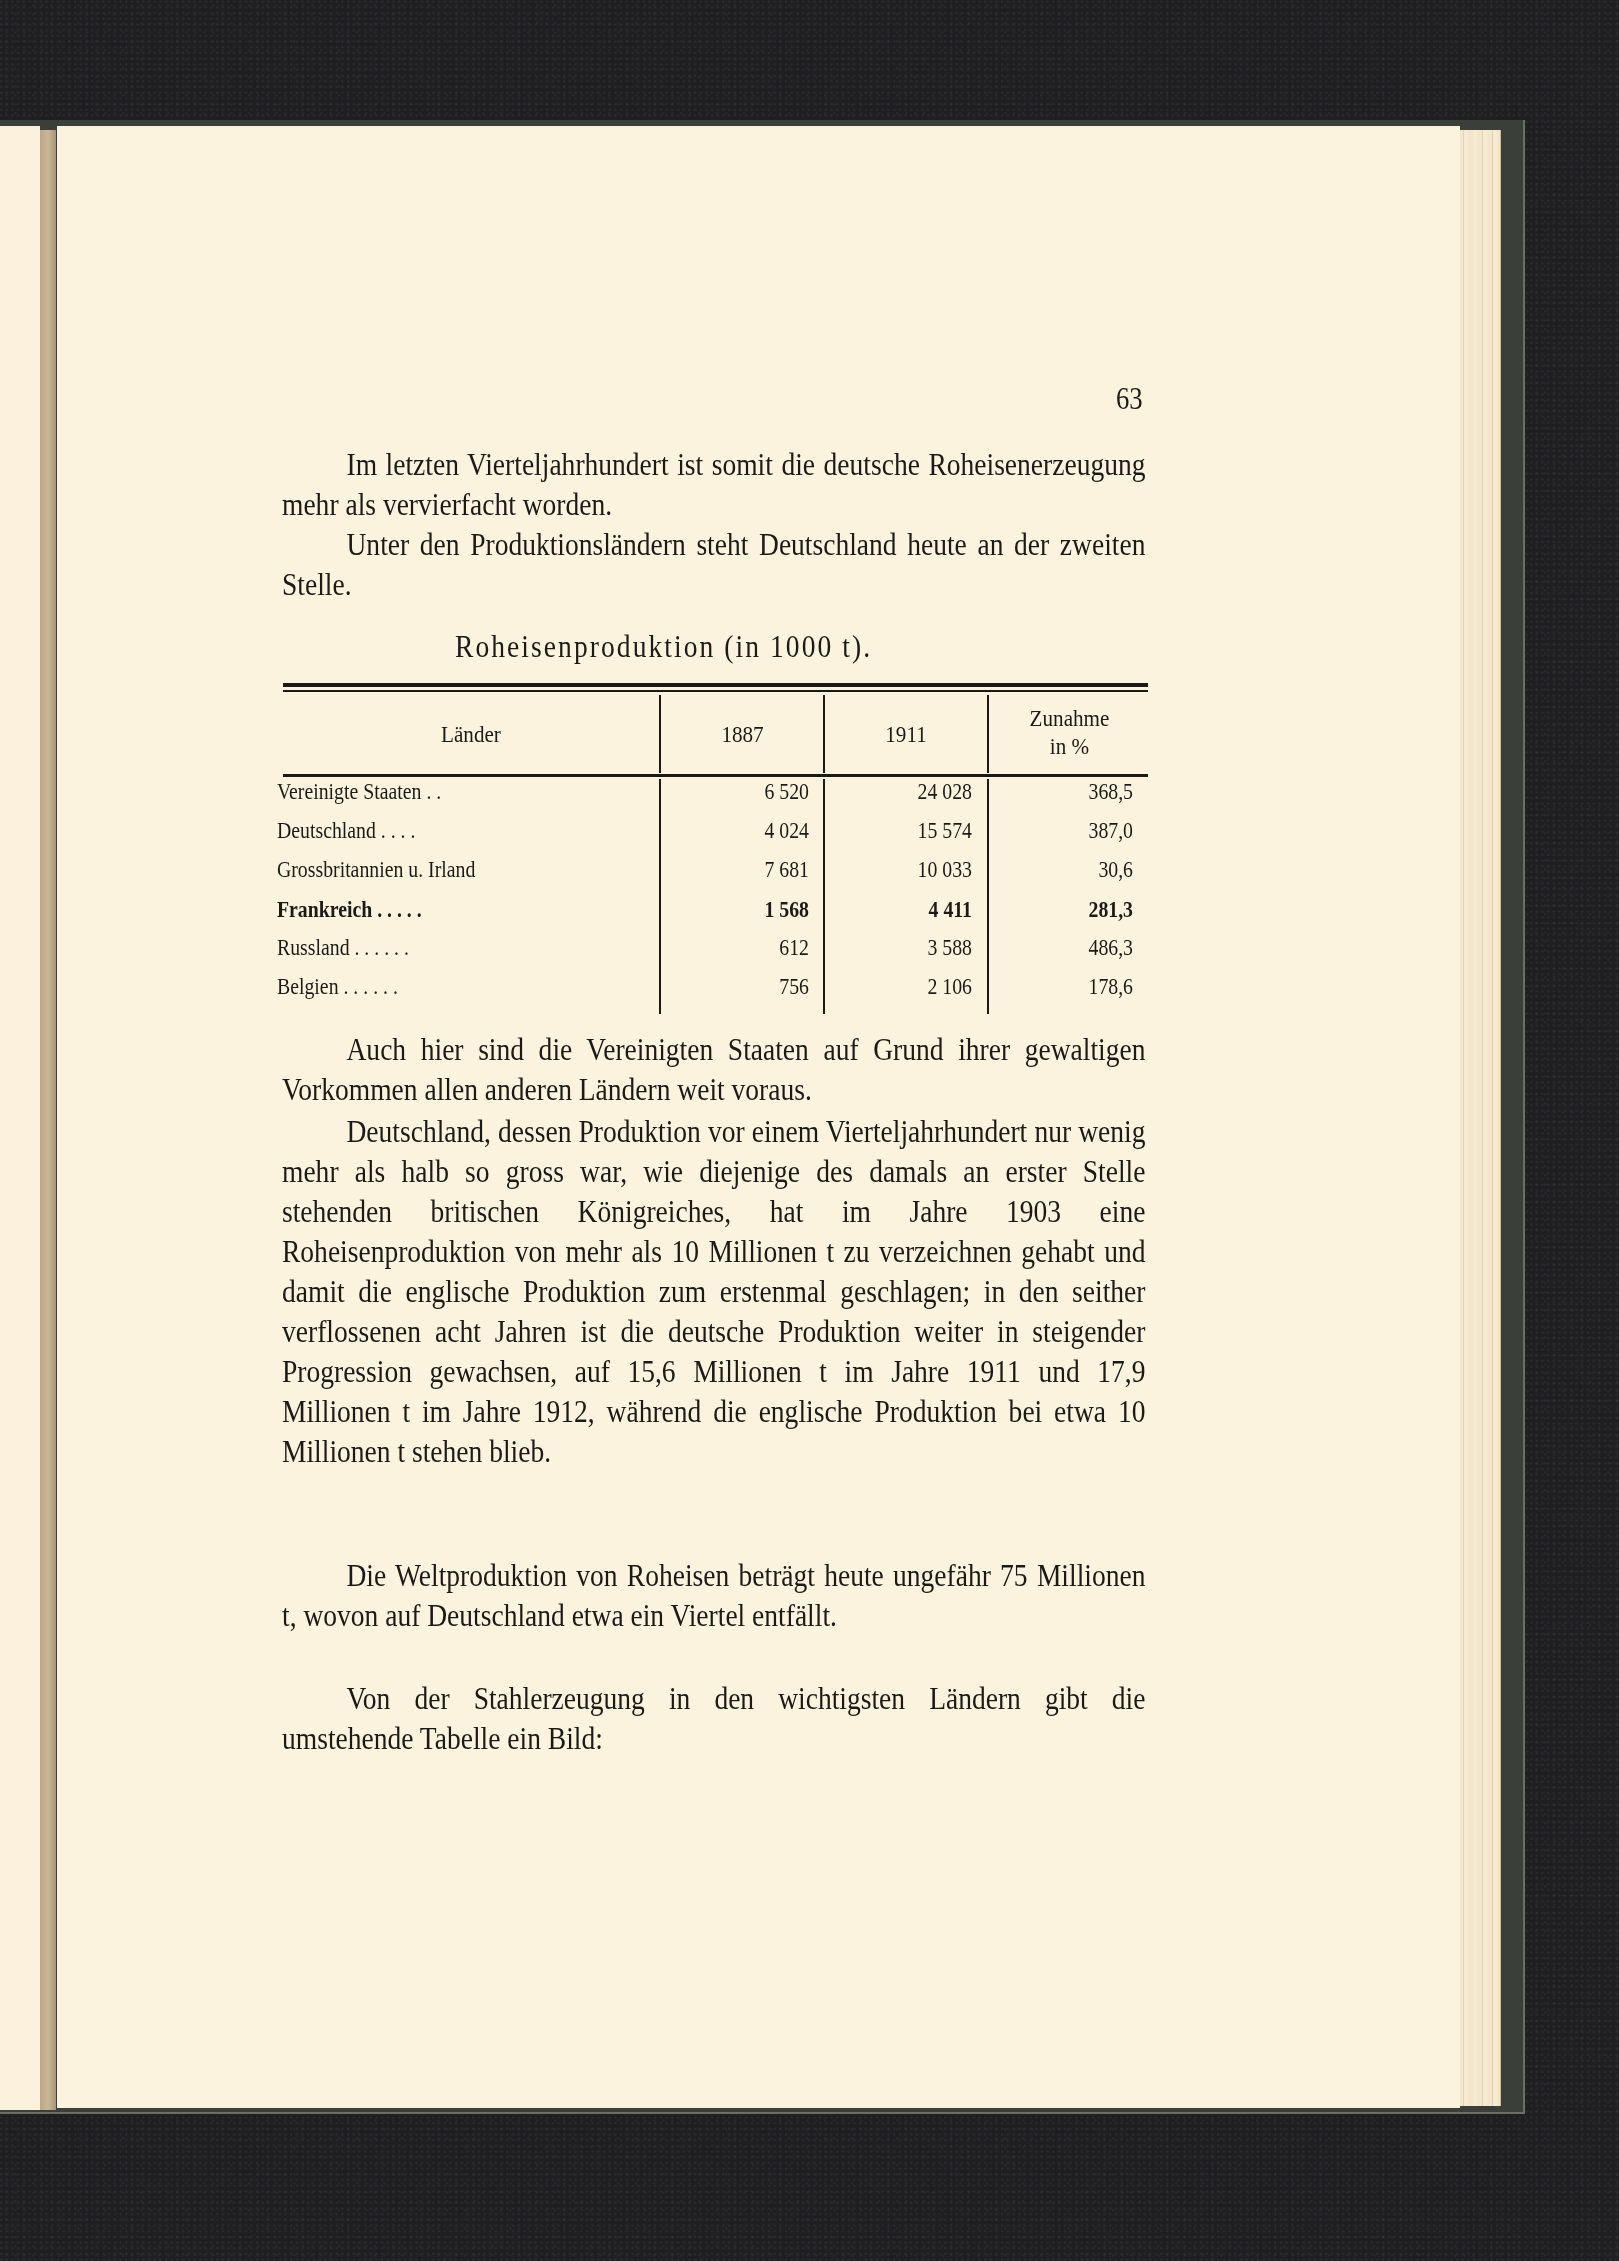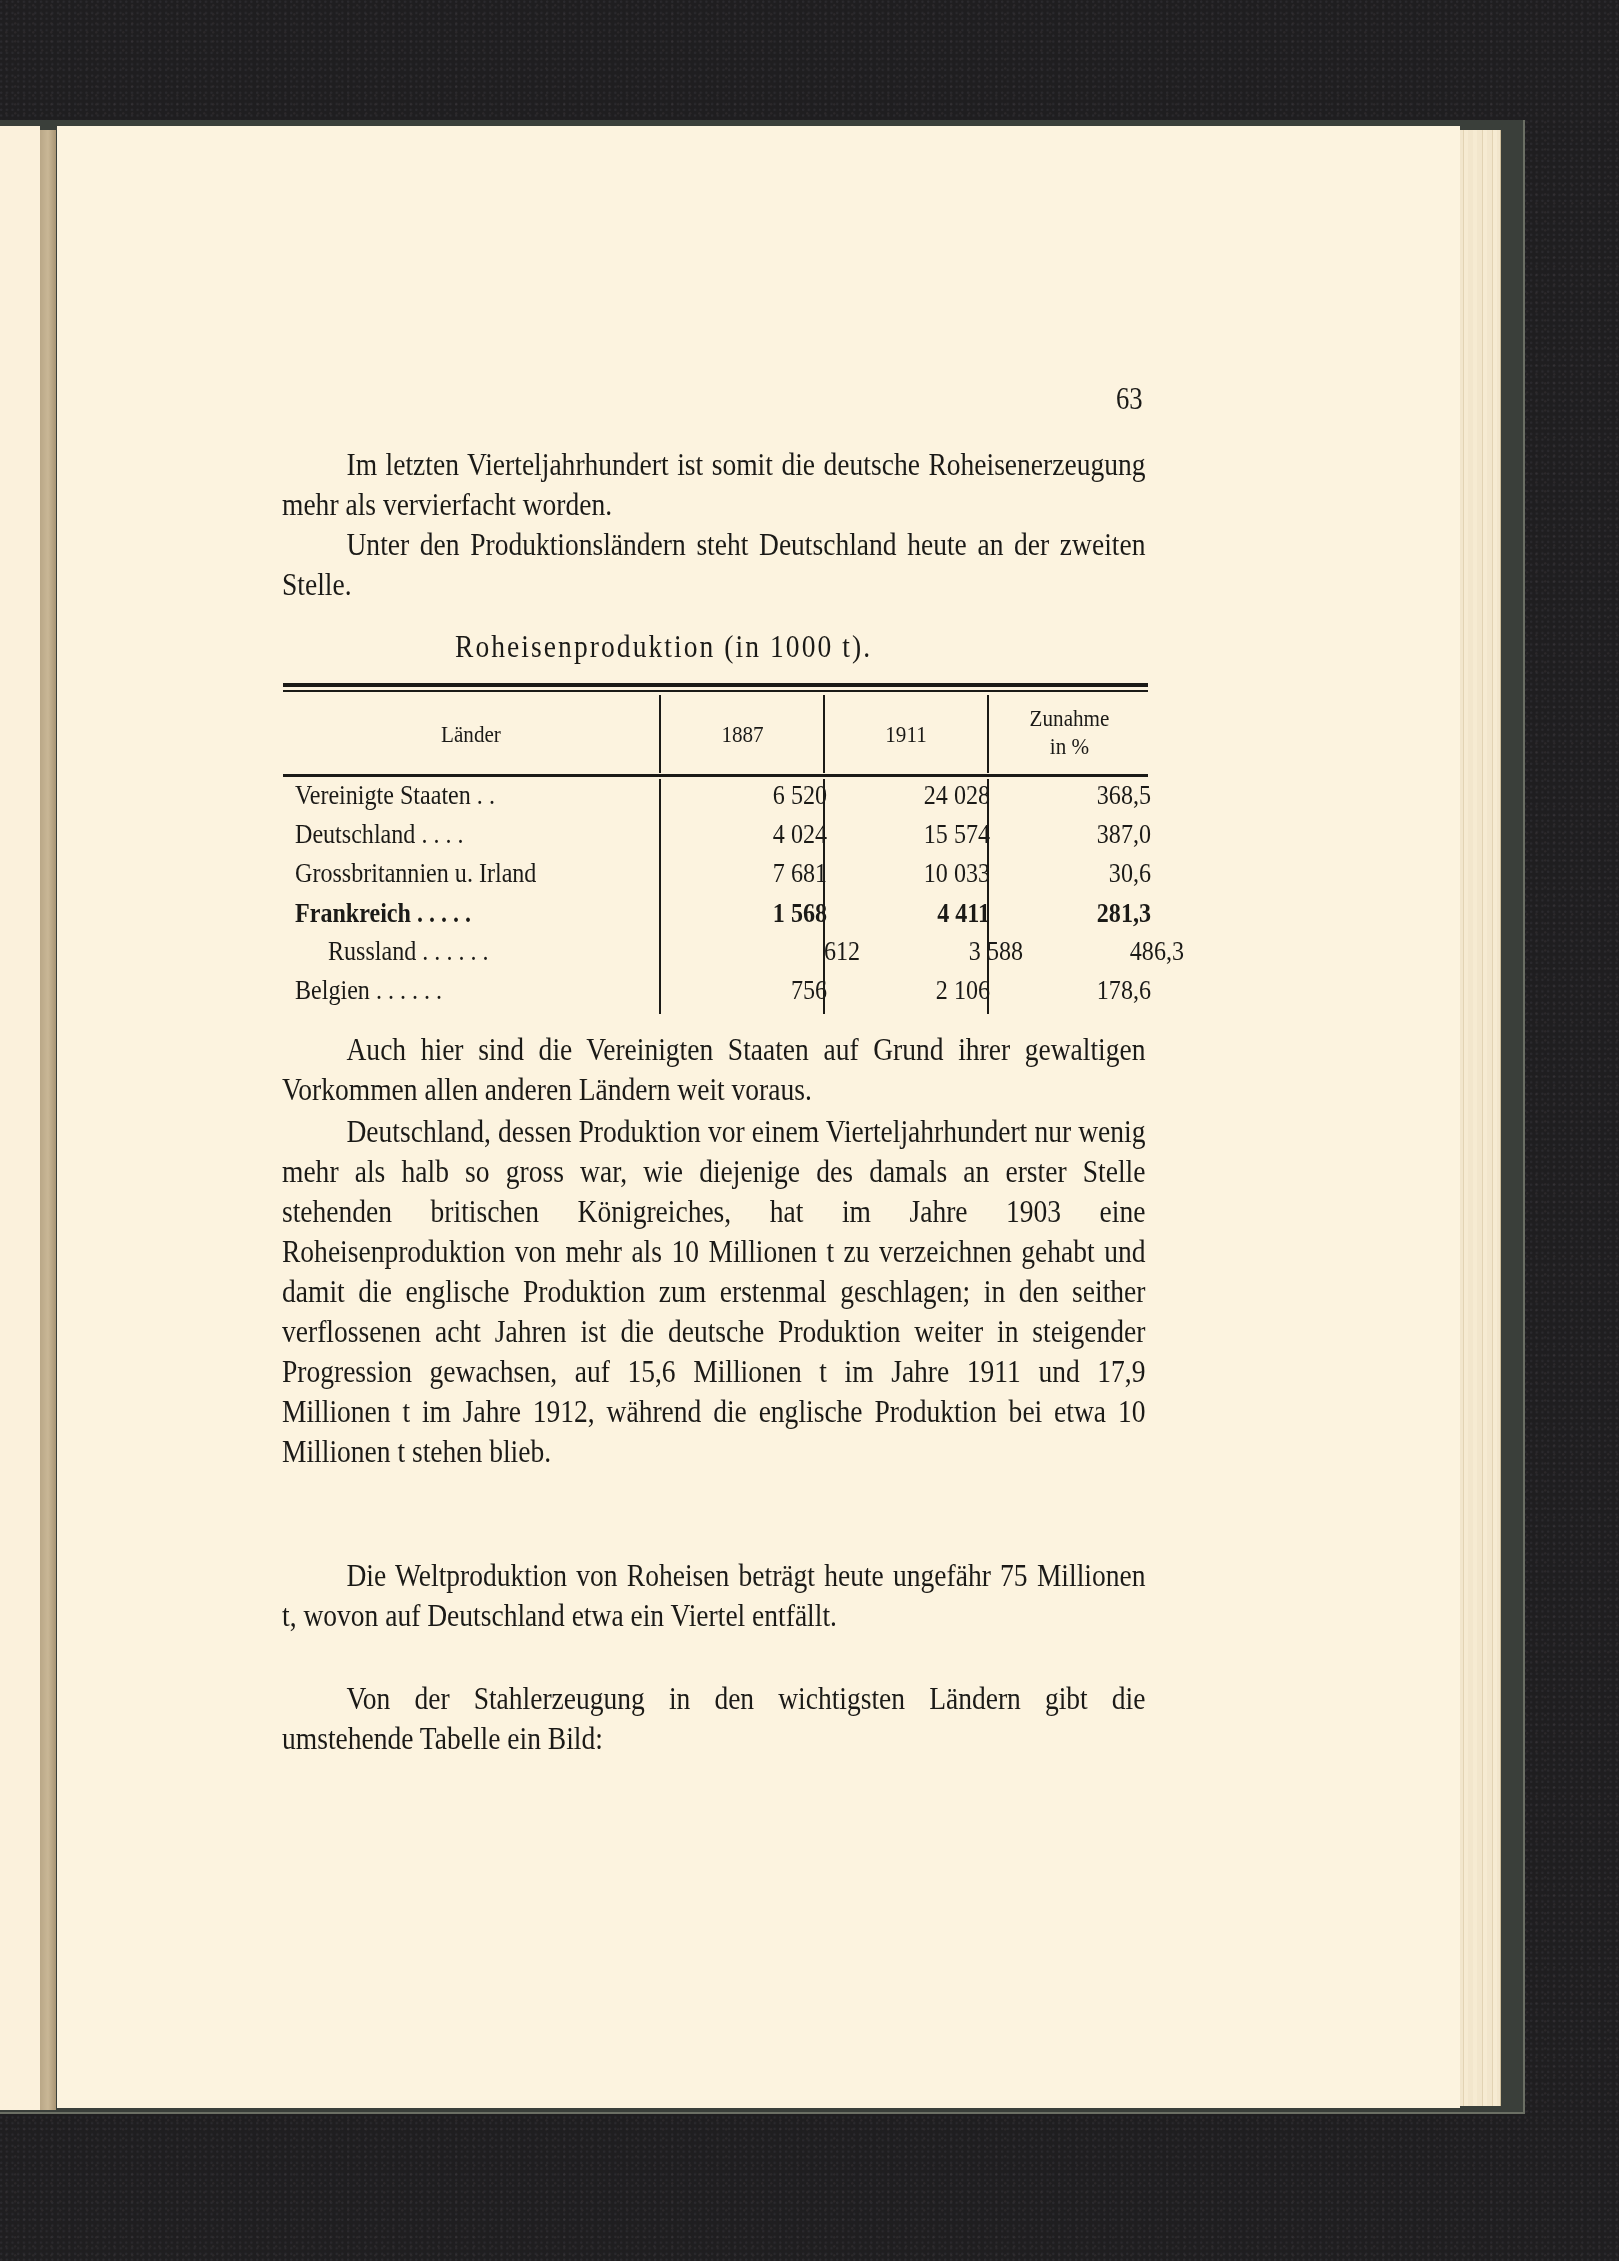--- a/index.html
+++ b/index.html
@@ -37,21 +37,21 @@
     color: #1b1a17; text-align: justify; transform: scaleX(0.86); transform-origin: left top; margin: 0; }
   .para .indent { display: inline-block; width: 75px; }
   .page-number { position: absolute; left: 1116px; top: 381px; font-size: 31px; color: #1b1a17;
     transform: scaleX(0.86); transform-origin: left top; }
   .table-title { position: absolute; left: 455px; top: 628px; font-size: 32px; color: #1b1a17;
     letter-spacing: 2.4px; transform: scaleX(0.86); transform-origin: left top; white-space: nowrap; }
   .rule { position: absolute; left: 283px; width: 865px; background: #1b1a17; }
   .vline { position: absolute; width: 2.4px; background: #1b1a17; }
   .th { position: absolute; font-size: 24px; color: #1b1a17; text-align: center; line-height: 27.5px;
     transform: scaleX(0.88); transform-origin: center top; }
-  .row { position: absolute; left: 295px; width: 865px; height: 39px; font-size: 28px; color: #1b1a17; }
+  .row { position: absolute; left: 277px; width: 865px; height: 39px; font-size: 23px; color: #1b1a17; }
   .row .country { position: absolute; left: 0; width: 364px; white-space: nowrap;
     transform: scaleX(0.86); transform-origin: left top; }
   .row .num { position: absolute; text-align: right; white-space: nowrap;
     transform: scaleX(0.86); transform-origin: right top; }
   .row .c1 { left: 381px; width: 151px; }
   .row .c2 { left: 544px; width: 151px; }
   .row .c3 { left: 709px; width: 147px; }
 </style>
 </head>
 <body>
@@ -106,21 +106,21 @@
     <span class="num c1">7 681</span>
     <span class="num c2">10 033</span>
     <span class="num c3">30,6</span>
   </div>
   <div class="row" style="top:897px;font-weight:bold;">
     <span class="country">Frankreich . . . . .</span>
     <span class="num c1">1 568</span>
     <span class="num c2">4 411</span>
     <span class="num c3">281,3</span>
   </div>
-  <div class="row" style="top:935px;margin-left:33px;">
+  <div class="row" style="top:935px;">
     <span class="country">Russland . . . . . .</span>
     <span class="num c1">612</span>
     <span class="num c2">3 588</span>
     <span class="num c3">486,3</span>
   </div>
   <div class="row" style="top:974px;">
     <span class="country">Belgien . . . . . .</span>
     <span class="num c1">756</span>
     <span class="num c2">2 106</span>
     <span class="num c3">178,6</span>

